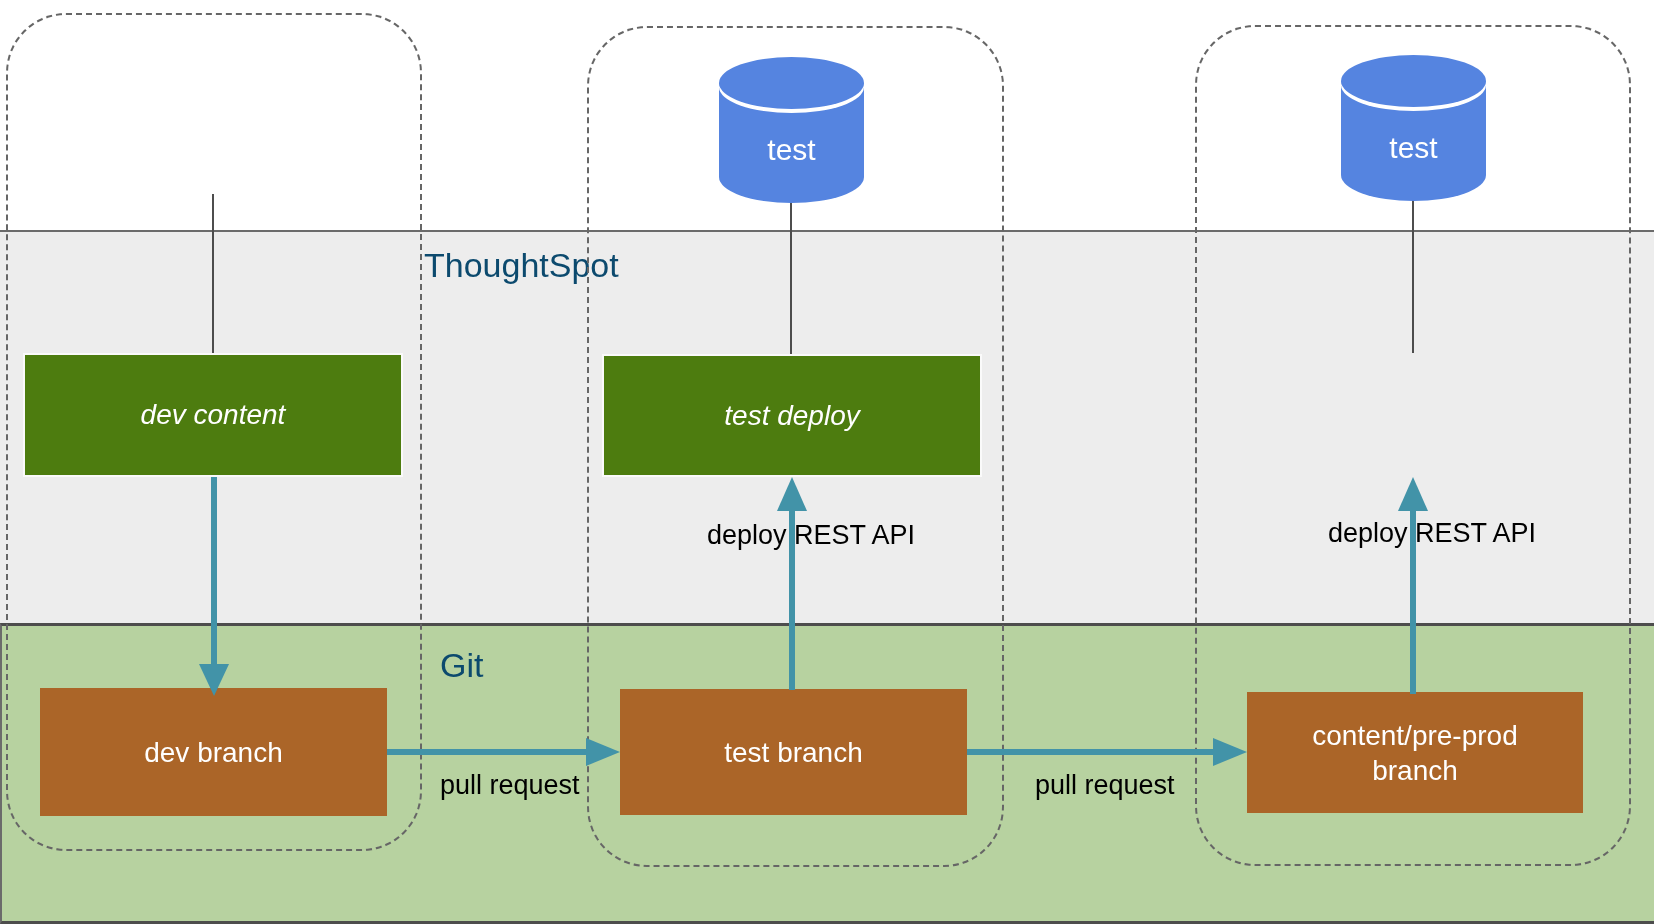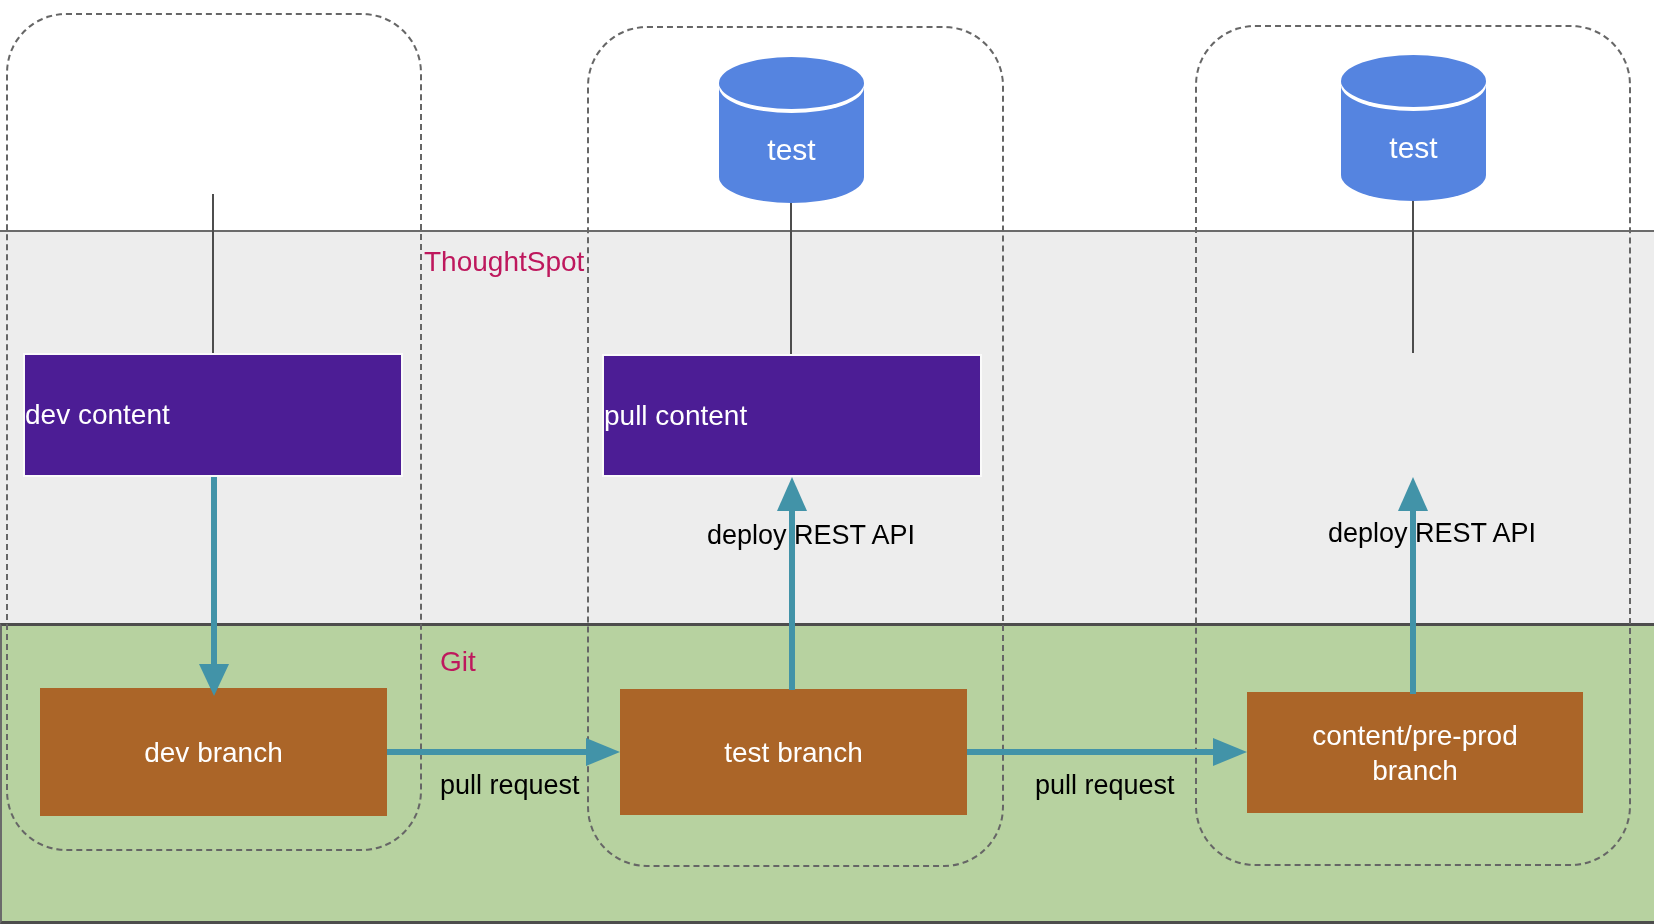--- a/index.html
+++ b/index.html
@@ -12,21 +12,21 @@
   
   .band-ts {
     left:0; top:230px; width:1654px; height:393px;
     background:#ededed; border-top:2px solid #6b6b6b; box-sizing:border-box;
   }
   .band-git {
     left:0; top:623px; width:1654px; height:301px;
     background:#b7d2a0; box-sizing:border-box;
     border-top:3px solid #4d4d4d; border-bottom:3px solid #4d4d4d; border-left:2px solid #6b6b6b;
   }
-  .band-label { position:absolute; font-size:28px; color:#be185d; white-space:nowrap; }
+  .band-label { position:absolute; font-size:34px; color:#0c4a6e; white-space:nowrap; }
   .ts-label  { left:424px; top:246px; }
   .git-label { left:440px; top:646px; }
 
   
   .dashed-box {
     border:2px dashed #666; border-radius:60px; box-sizing:border-box;
     background:transparent;
   }
   .db1 { left:6px;    top:13px; width:416px; height:838px; }
   .db2 { left:587px;  top:26px; width:417px; height:841px; }
@@ -55,23 +55,24 @@
   }
 
   
   .connector { width:2px; background:#4d4d4d; }
   .cn1 { left:212px;  top:194px; height:160px; }
   .cn2 { left:790px;  top:201px; height:154px; }
   .cn3 { left:1412px; top:199px; height:154px; }
 
   
   .content-box {
-    background:#4c1d95; border:2px solid #fafafa; box-sizing:border-box;
-    color:#fff; font-size:28px; display:flex; align-items:center; 
+    background:#4d7c0f; border:2px solid #fafafa; box-sizing:border-box;
+    color:#fff; font-size:28px; display:flex; align-items:center; justify-content:center;
     text-align:center;
+    font-style:italic;
   }
   .cb1 { left:23px;   top:353px; width:380px; height:124px; }
   .cb2 { left:602px;  top:354px; width:380px; height:123px; }
   .cb3 { left:1225px; top:352px; width:380px; height:125px; }
 
   
   .branch-box {
     background:#ab6528; box-sizing:border-box;
     color:#fff; font-size:28px; display:flex; align-items:center; justify-content:center;
     text-align:center; line-height:1.25;
@@ -146,21 +147,21 @@
     <div class="cyl-body"></div>
     <div class="cyl-rim"></div>
     <div class="cyl-top"></div>
     <span class="cyl-label">test</span>
   </div>
 
   <div class="abs content-box cb1">
     <span>dev content</span>
   </div>
   <div class="abs content-box cb2">
-    <span>pull content</span>
+    <span>test deploy</span>
   </div>
 
   <div class="abs branch-box bb1">
     <span>dev branch</span>
   </div>
   <div class="abs branch-box bb2">
     <span>test branch</span>
   </div>
   <div class="abs branch-box bb3">
     <span class="wrap">content/pre-prod branch</span>

